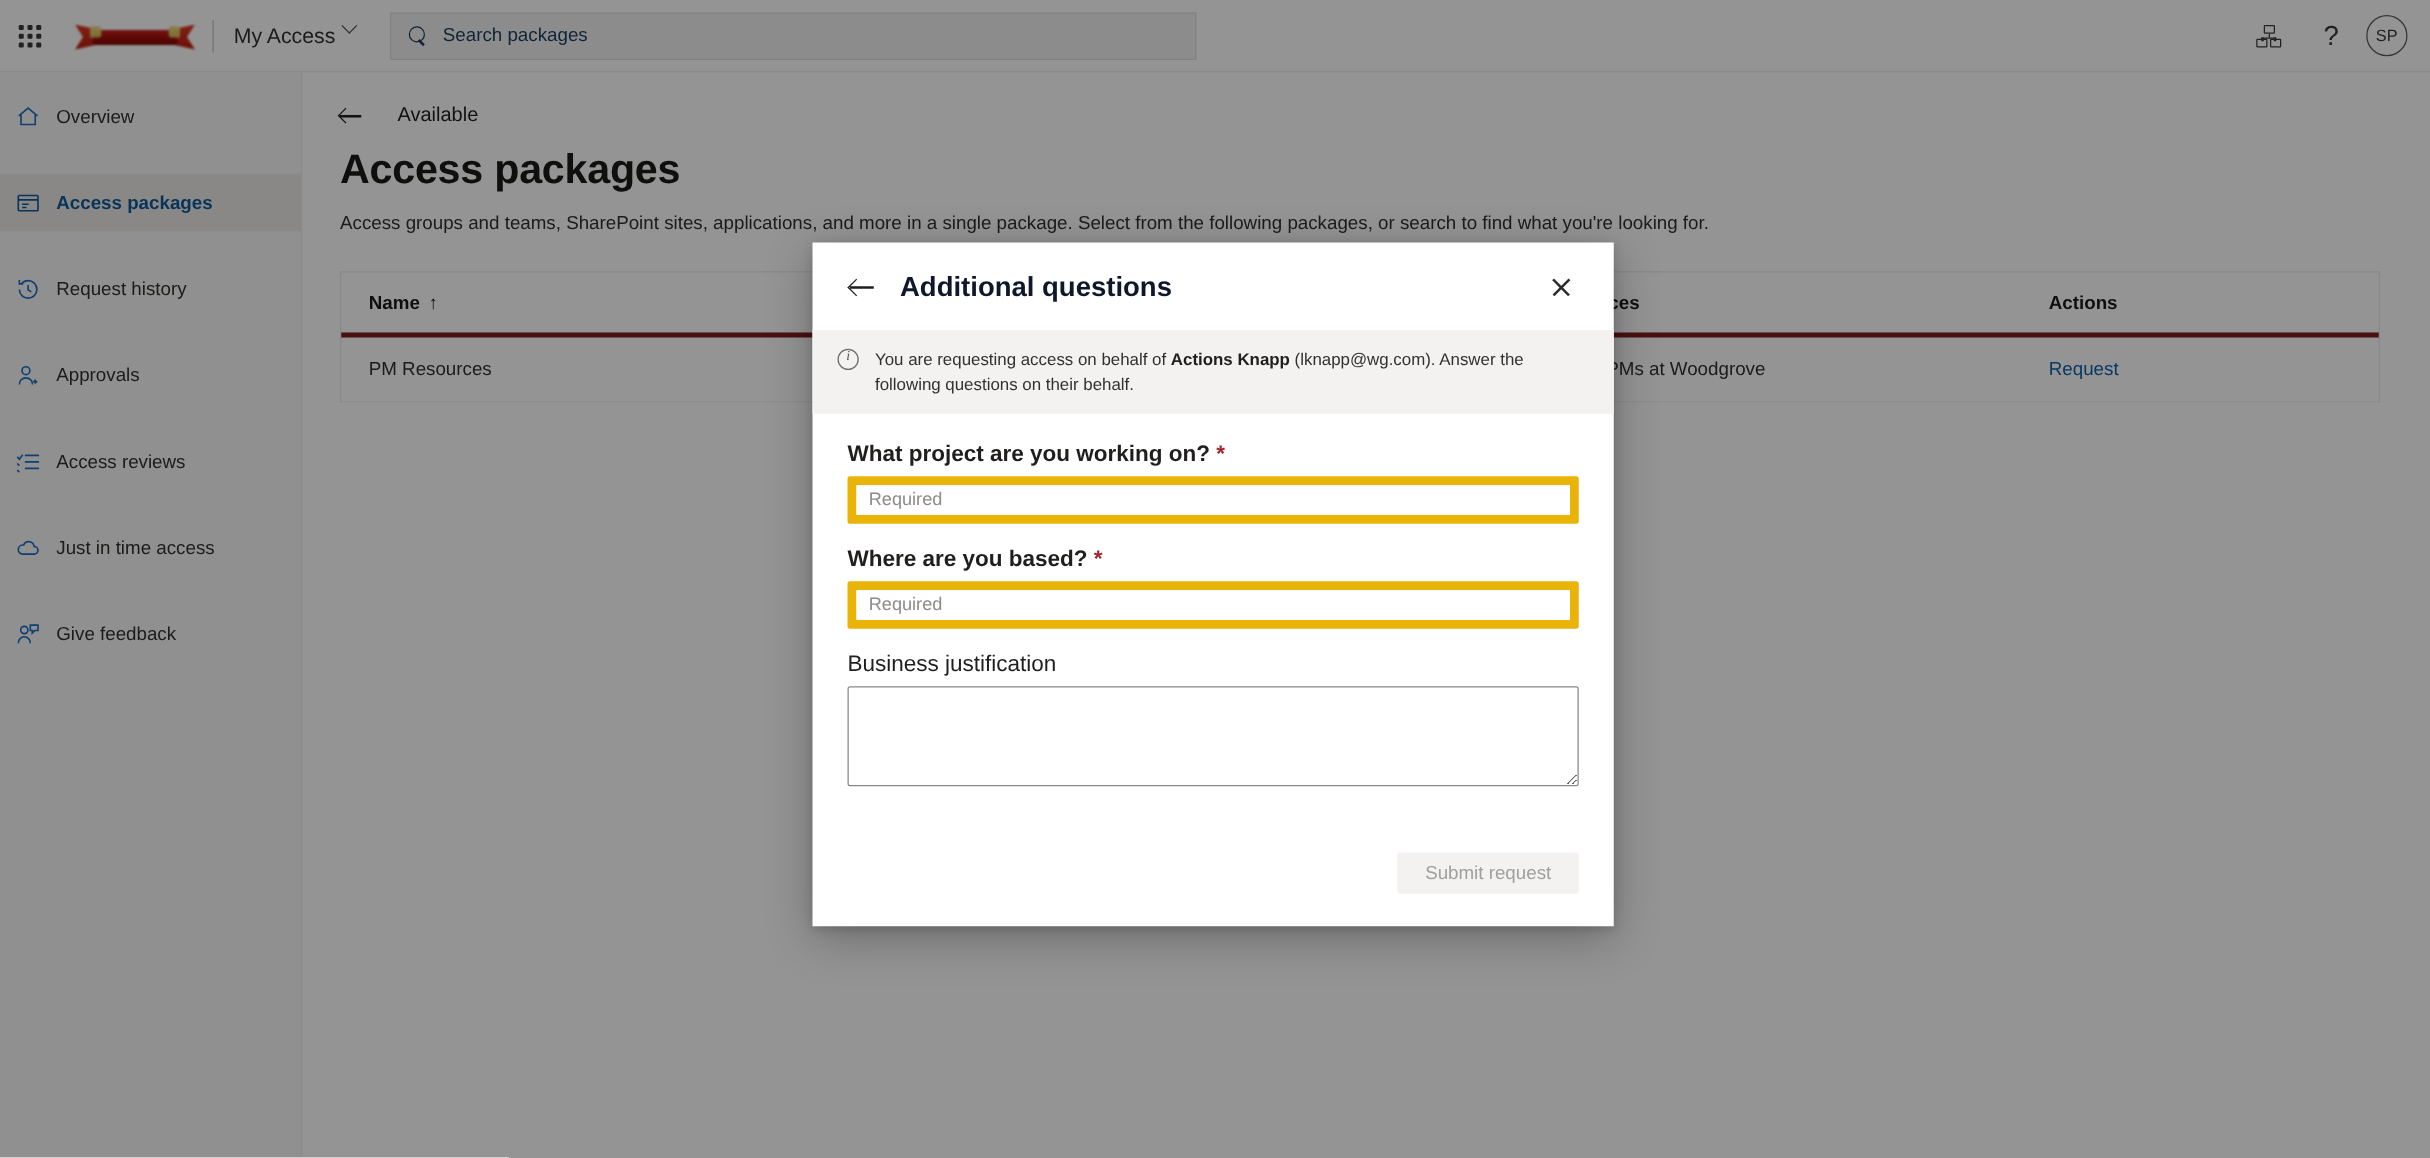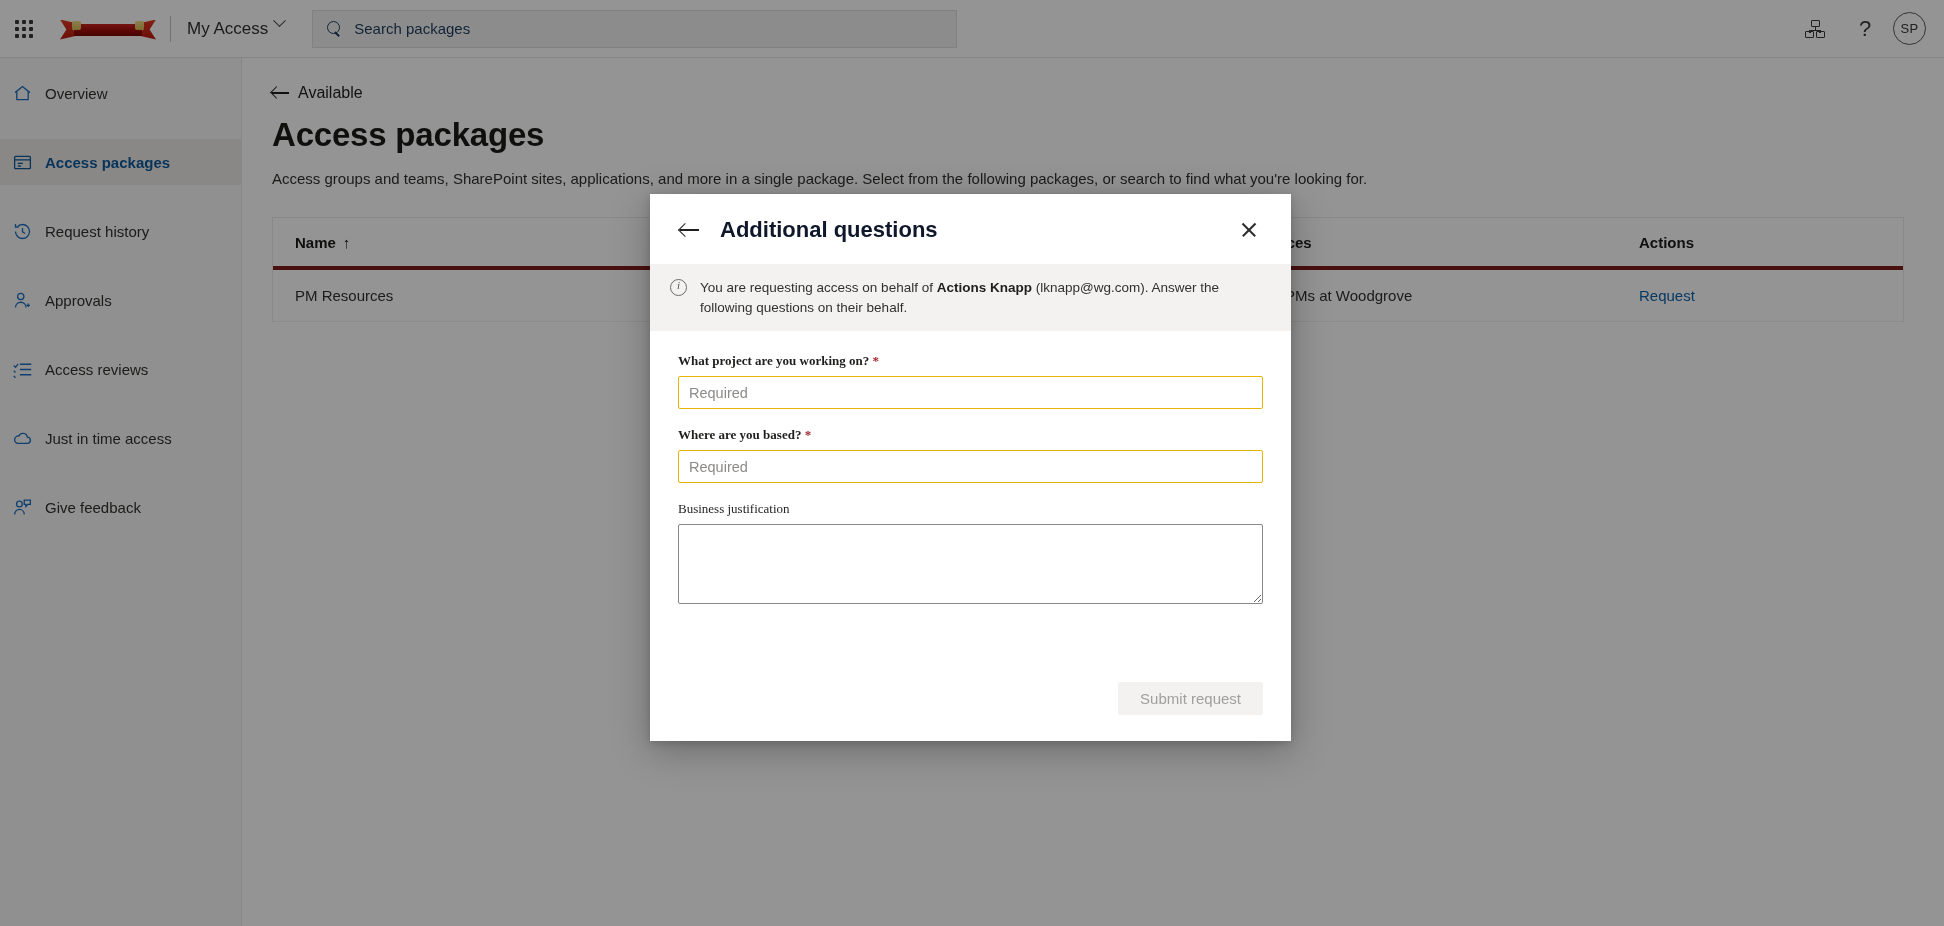--- a/index.html
+++ b/index.html
@@ -129,21 +129,21 @@
   .nav-item.selected .nic { color:#0f5a9c; }
   .nic { width: 21px; height:21px; flex:none; color:#1b6ec2; display:flex; align-items:center; justify-content:center; }
   .nic svg { width:21px; height:21px; display:block; }
 
   
   .main {
     position:absolute; top: 58px; left: 242px; right: 0; bottom: 0;
     background: #ffffff; padding: 26px 0 0 30px;
   }
   .backlink {
-    display:inline-flex; align-items:center; gap:8px;
+    display:inline-flex; align-items:center; gap:28px;
     font-size: 16px; color:#1f1f1f; cursor:pointer; margin-bottom: 6px;
   }
   .arrow-left { width:18px; height:14px; position:relative; flex:none; }
   .arrow-left::before {
     content:''; position:absolute; left:0; top:6px; width:17px; height:1.5px; background:#1f1f1f;
   }
   .arrow-left::after {
     content:''; position:absolute; left:0; top:2.4px; width:8px; height:8px;
     border-left:1.5px solid #1f1f1f; border-bottom:1.5px solid #1f1f1f;
     transform: rotate(45deg);
@@ -205,24 +205,24 @@
   }
   .info-i::before {
     content:'i'; position:absolute; left:0; right:0; top:-1px; text-align:center;
     font-size: 11px; font-style:italic; color:#545454; font-family:"Liberation Serif", serif;
   }
   .info-txt { font-size: 13.5px; color:#323130; line-height: 1.45; }
   .info-txt b { font-weight: 700; color:#201f1e; }
 
   .dlg-body { padding: 22px 28px 0 28px; flex: 1; }
   .field { margin-bottom: 18px; }
-  .flabel { font-size: 13px; font-weight:600; color:#201f1e; margin-bottom: 7px; display:block;font-family:Liberation Serif, serif; }
+  .flabel { font-size: 18px; font-weight:600; color:#201f1e; margin-bottom: 7px; display:block; }
   .req-star { color:#a4262c; font-weight:600; }
   .ftext {
-    width: 100%; height: 33px; border: 1px solid #eab308; border-radius:2px;
+    width: 100%; height: 33px; border: 7px solid #eab308; border-radius:2px;
     padding: 12px 10px; font-size: 14.5px; color:#201f1e; background:#fff;
     font-family:"Liberation Sans", sans-serif;
   }
   .ftext::placeholder { color:#8d8b89; }
   .ftextarea {
     width: 100%; height: 80px; border: 1px solid #8a8886; border-radius:2px;
     padding: 8px 10px; font-size: 14.5px; color:#201f1e; background:#fff;
     resize: vertical; font-family:"Liberation Sans", sans-serif;
   }
   .field.justification .flabel { font-weight: 400; }

